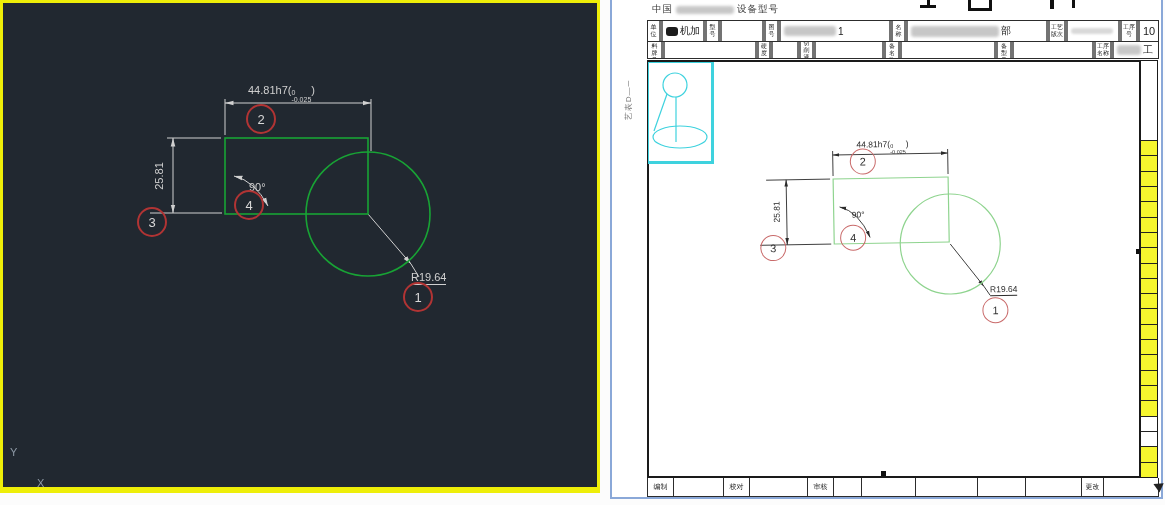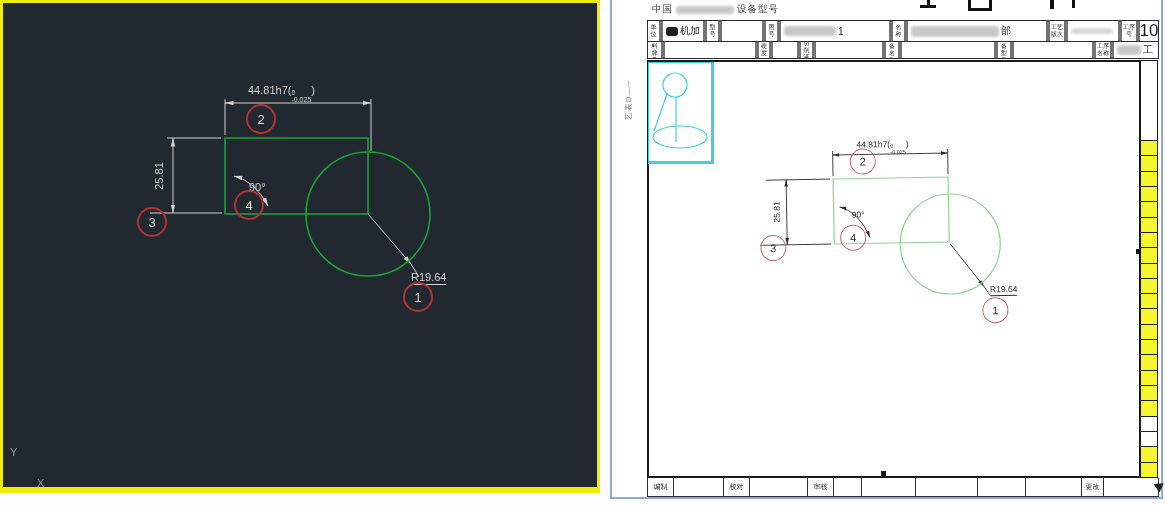--- a/index.html
+++ b/index.html
@@ -36,21 +36,21 @@
   .stamp-frag.hollow { background:transparent; border:3px solid #101010; border-top:none; }
 
   .tblock { position:absolute; left:35px; top:20px; width:512px; border:1px solid #2c2c2c; }
   .trow { display:grid; }
   .trow.r1 { grid-template-columns:15px 44px 15px 44px 15px 112px 15px 142px 18px 54px 18px 1fr; height:20px; }
   .trow.r2 { grid-template-columns:17px 94px 14px 28px 15px 70px 16px 96px 16px 82px 18px 1fr; height:17px; border-top:1px solid #2c2c2c; }
   .tl, .tv { border-right:4px solid #737373; overflow:hidden; }
   .tl { font-size:6px; line-height:7px; color:#222; display:flex; align-items:center; justify-content:center;
     text-align:center; padding:0 1px; word-break:break-all; }
   .tv { font-size:10px; color:#1a1a1a; display:flex; align-items:center; gap:2px; padding:0 3px; white-space:nowrap; }
-  .tv.right { justify-content:center; font-size:17px; }
+  .tv.right { justify-content:flex-start; font-size:11px; }
   .trow > div:last-child { border-right:none; }
 
   .frame { position:absolute; left:35px; top:60px; width:494px; height:418px;
     border:2px solid #1a1a1a; background:#fff; }
   .side-label { position:absolute; left:-26px; top:94px; width:86px; height:12px;
     transform:rotate(-90deg); transform-origin:center; font-size:8px; color:#777;
     text-align:center; letter-spacing:1px; }
   .cyan-box { position:absolute; left:36px; top:62px; width:66px; height:102px;
     border:1px solid var(--cyan-accent,#3ed2de); border-right-width:3px; border-bottom-width:3px;
     background:#fff; }

